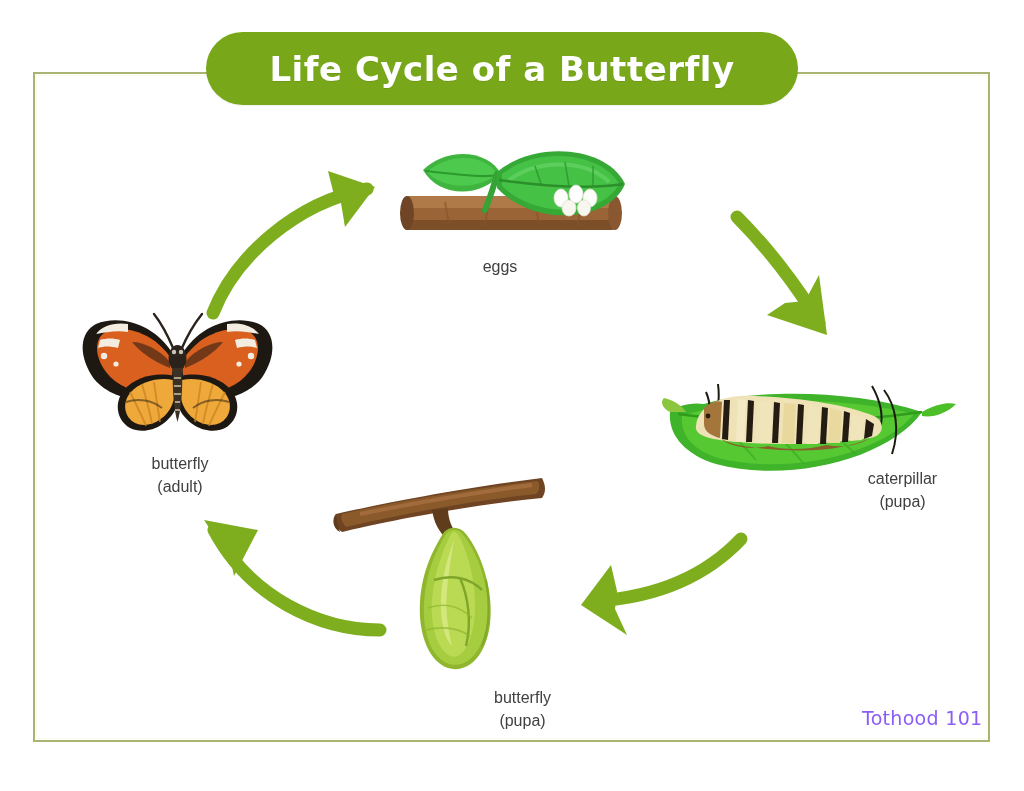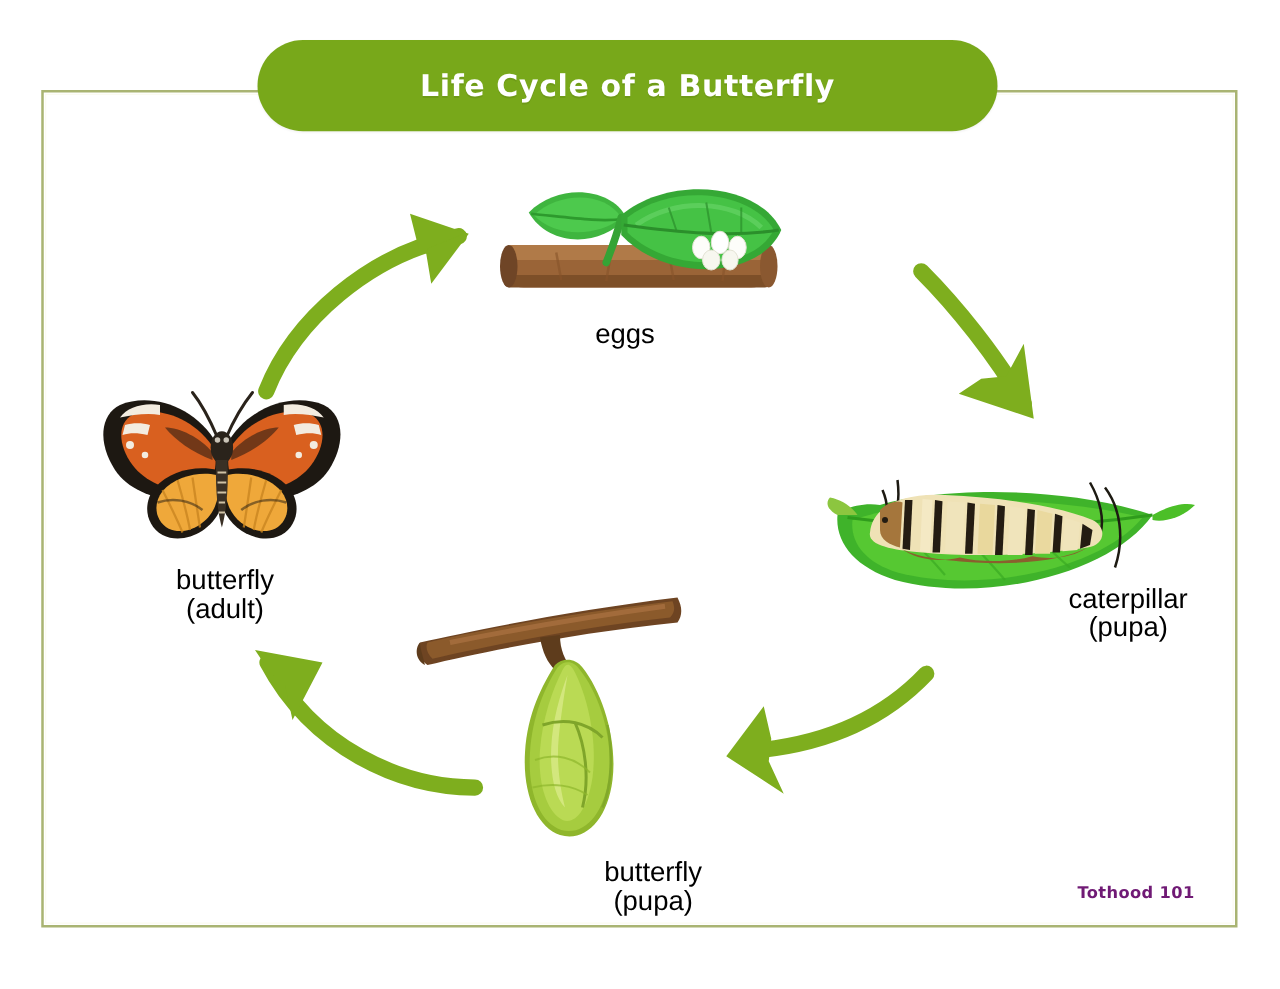--- a/index.html
+++ b/index.html
@@ -49,49 +49,49 @@
     border-radius: 38px;
     display: flex;
     align-items: center;
     justify-content: center;
     box-shadow: 0 1px 2px rgba(0,0,0,0.06);
   }
   .title-text {
     color: #ffffff;
     font-family: "DejaVu Sans", sans-serif;
     font-weight: bold;
-    font-size: 24px;
+    font-size: 34px;
     letter-spacing: 0.5px;
     text-shadow: 0 1px 0 rgba(0,0,0,0.08);
   }
 
   
   .label {
     position: absolute;
     font-family: "Liberation Sans", sans-serif;
-    font-size: 22px;
-    color: #000000;
+    font-size: 16px;
+    color: #404040;
     line-height: 23px;
     text-align: center;
     white-space: pre-line;
   }
   .label-eggs      { left: 405px; top: 255px; width: 190px; }
   .label-cat       { left: 820px; top: 467px; width: 165px; text-align: center;}
   .label-chrysalis { left: 420px; top: 686px; width: 205px; }
   .label-butterfly { left: 85px;  top: 452px; width: 190px; }
 
   
   .watermark {
     position: absolute;
     left: 862px;
     top: 707px;
     font-family: "DejaVu Sans", sans-serif;
-    font-weight: bold;
-    font-size: 13px;
-    color: #701a75;
+    font-weight: normal;
+    font-size: 19px;
+    color: #8b5cf6;
     letter-spacing: 0.3px;
   }
 
   
   .art { position: absolute; }
   .art svg { display: block; overflow: visible; }
 
   .art-eggs       { left: 385px; top: 128px; width: 270px; height: 125px; }
   .art-caterpillar{ left: 660px; top: 372px; width: 300px; height: 125px; }
   .art-chrysalis  { left: 330px; top: 470px; width: 250px; height: 215px; }

